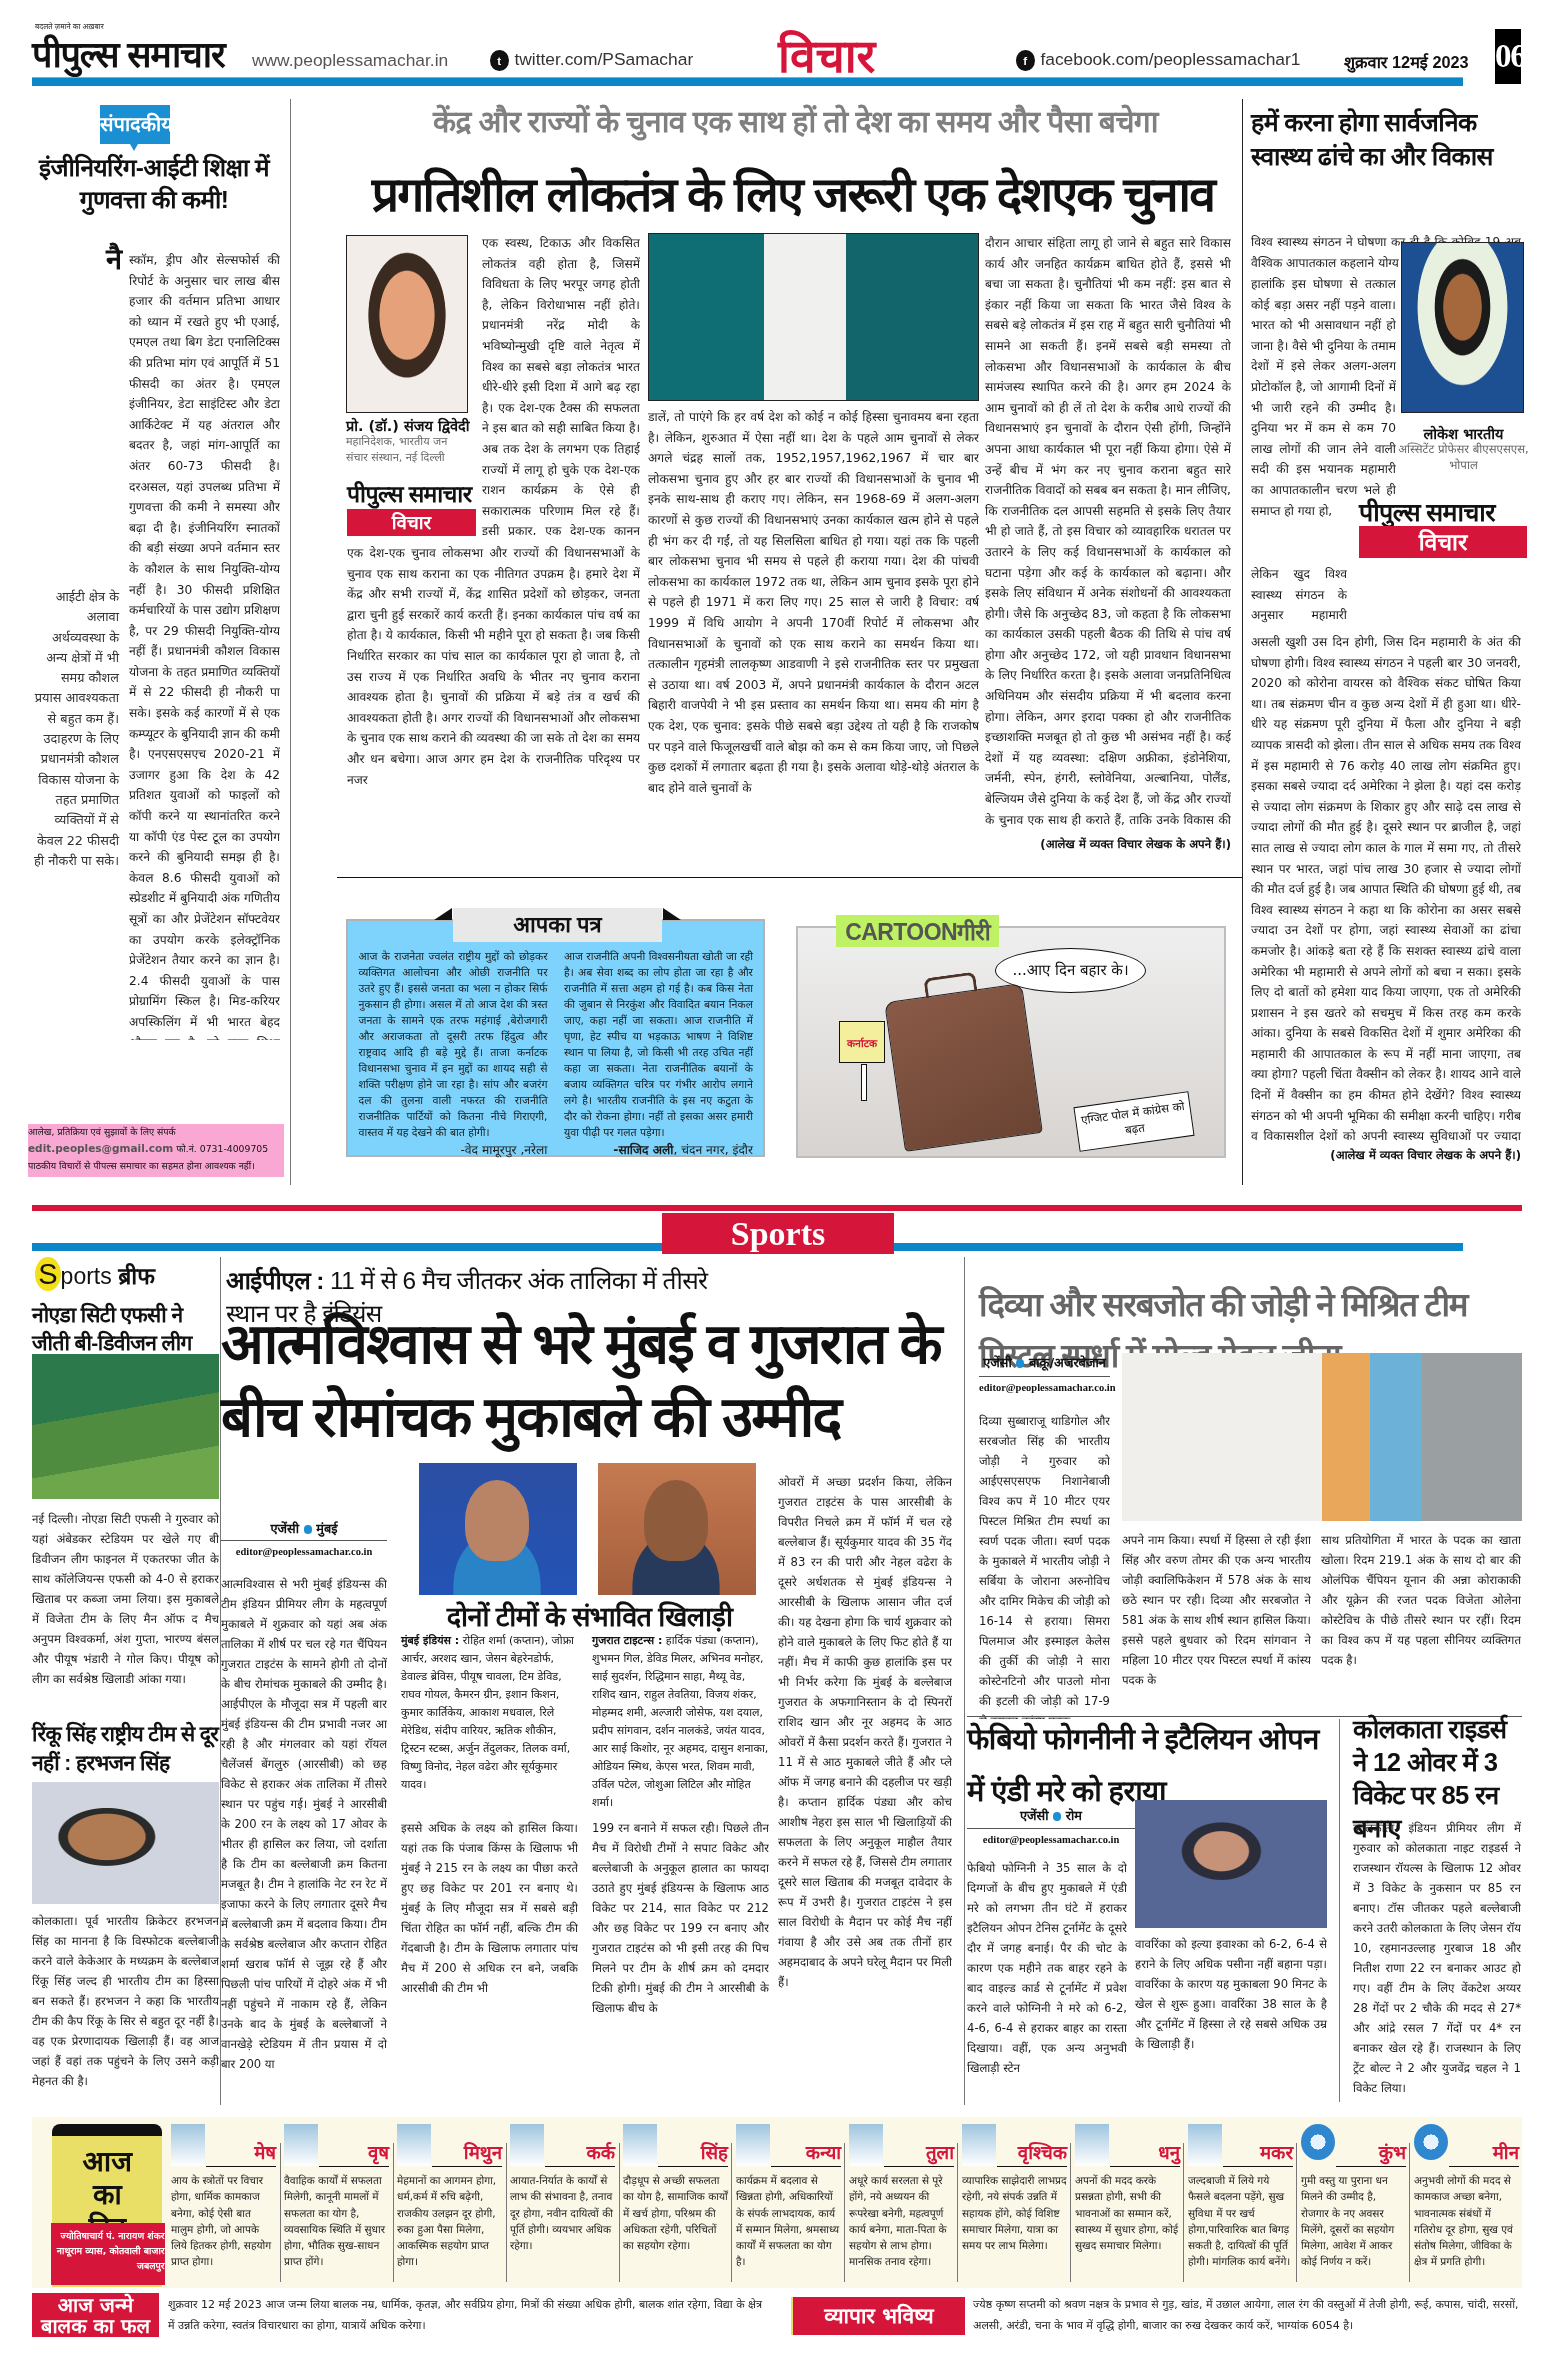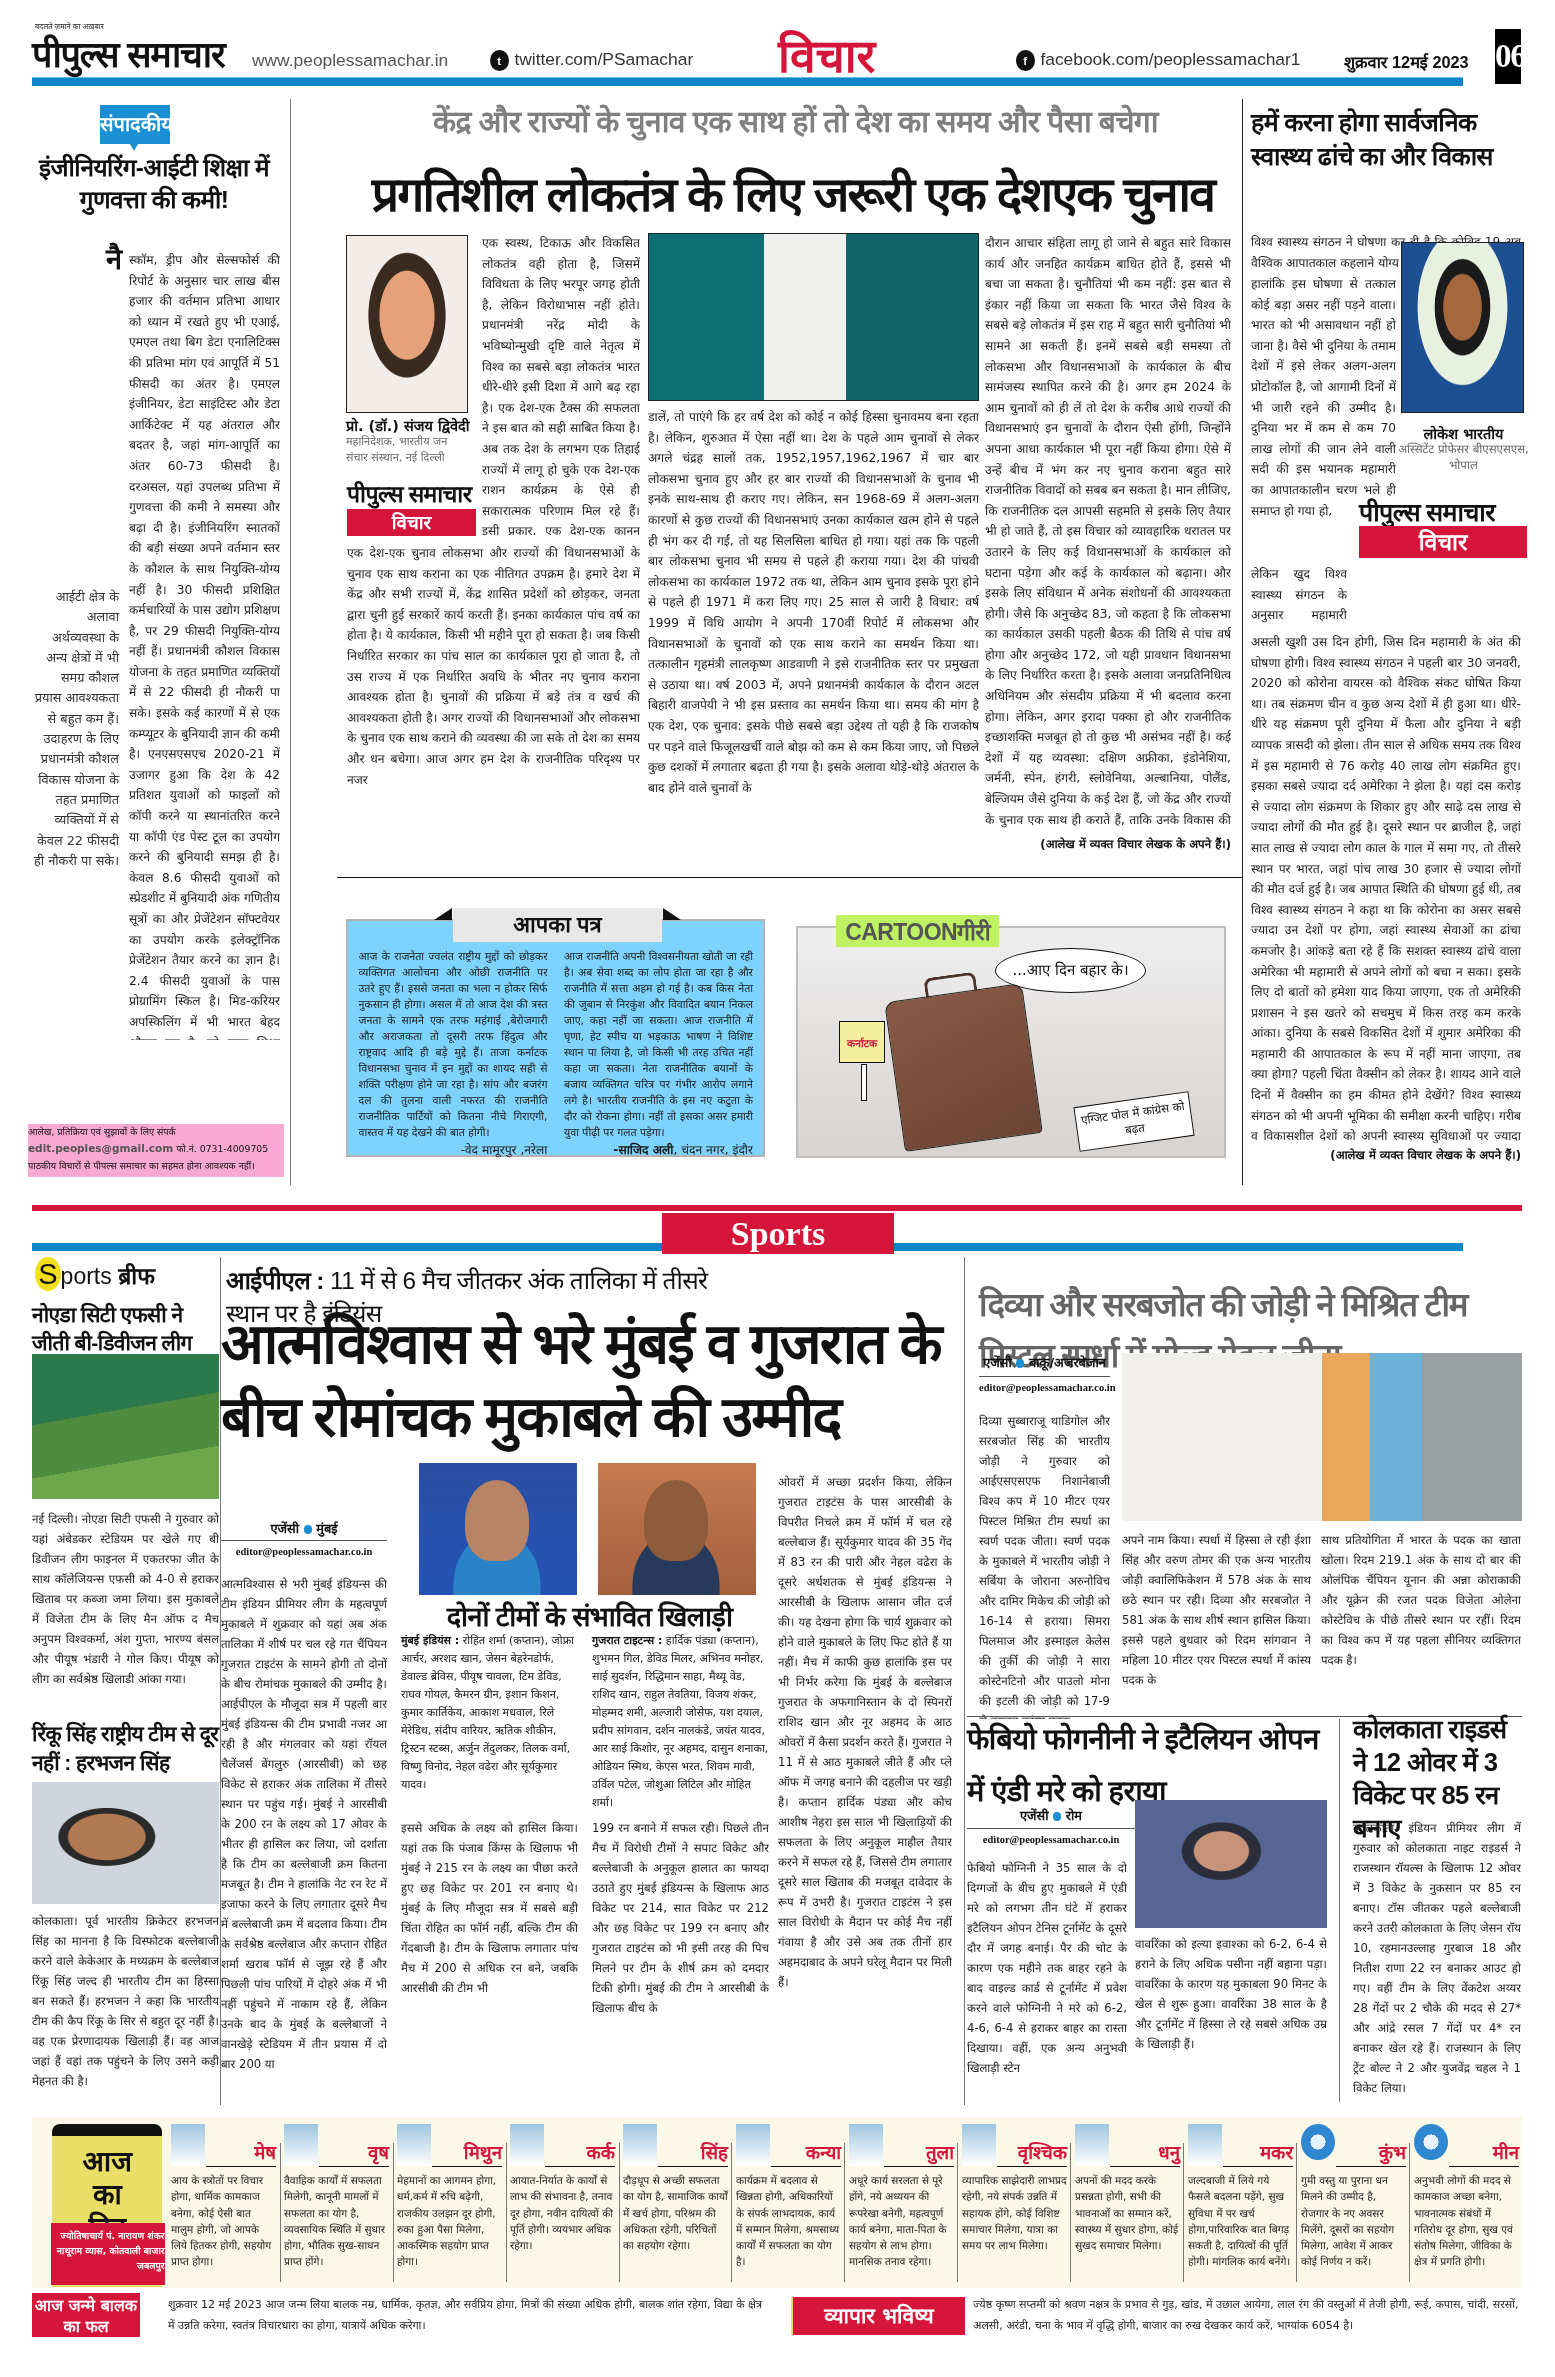--- a/index.html
+++ b/index.html
@@ -133,21 +133,21 @@
   .horo { left: 32px; top: 2117px; width: 1490px; height: 171px; background: #fbf8e8; }
   .aaj-box { left: 20.3px; top: 7px; width: 110px; height: 163px; background: #e9df66; border-radius: 8.1px 8.1px 0 0; border-top: 12.8px solid #111; }
   .aaj-title { position: absolute; left: 0; top: 8.7px; width: 100%; text-align: center; font-weight: bold; font-size: 28px; line-height: 33px; }
   .aaj-sub { position: absolute; left: -1.7px; top: 87px; width: 114px; height: 62px; background: #d6153a; color: #fff; font-size: 9.3px; line-height: 15px; text-align: right; padding-top: 4.6px; font-weight: bold; }
   .rashi { top: 7px; width: 119px; height: 163px; }
   .rashi-icon { position: absolute; left: 0; top: 0; width: 34px; height: 42px; background: linear-gradient(180deg, #9ec5df, #ffffff); }
   .rashi-icon.round { border-radius: 50%; background: radial-gradient(circle, #e5f2ff 0 30%, #2f87d0 31%); width: 34px; height: 36px; }
   .rashi-name { position: absolute; right: 0; top: 17.4px; left: 35px; text-align: right; font-weight: bold; font-size: 18.6px; color: #d6153a; border-bottom: 1.2px solid #111; line-height: 24.4px; }
   .rashi-text { position: absolute; left: 0; top: 48px; width: 100%; font-size: 10.5px; line-height: 16.3px; color: #222; }
   .rashi-sep { position: absolute; top: 26px; width: 0.6px; height: 139px; background: #777; }
-  .balak-tag { left: 32px; top: 2293px; width: 108px; height: 44px; background: #d6153a; color: #fff; font-weight: bold; font-size: 16px; line-height: 21px; text-align: center; padding-top: 1.7px; }
+  .balak-tag { left: 32px; top: 2293px; width: 127px; height: 44px; background: #d6153a; color: #fff; font-weight: bold; font-size: 20px; line-height: 21px; text-align: center; padding-top: 1.7px; }
   .balak-text { left: 168px; top: 2294px; width: 604px; font-size: 11px; line-height: 21px; color: #222; }
   .vyapar-tag { left: 791px; top: 2297px; width: 174px; height: 38px; background: #d6153a; color: #fff; font-weight: bold; font-size: 21px; line-height: 38px; text-align: center; border-left: 2.3px solid #e9df66; }
   .vyapar-text { left: 973px; top: 2294px; width: 549px; font-size: 11px; line-height: 21px; color: #222; }
 </style>
 </head>
 <body>
 
 <div class="abs masthead">
   <div class="abs logo">
     <span class="tag">बदलते ज़माने का अख़बार</span>

